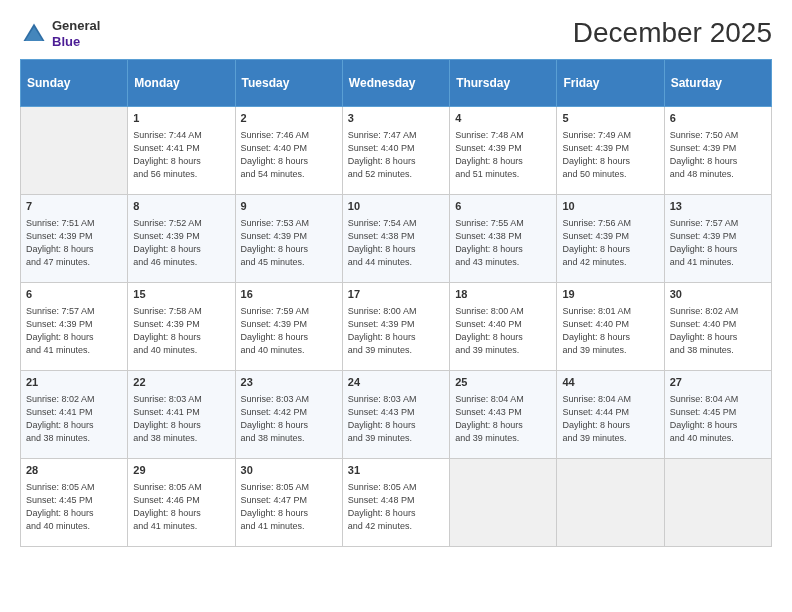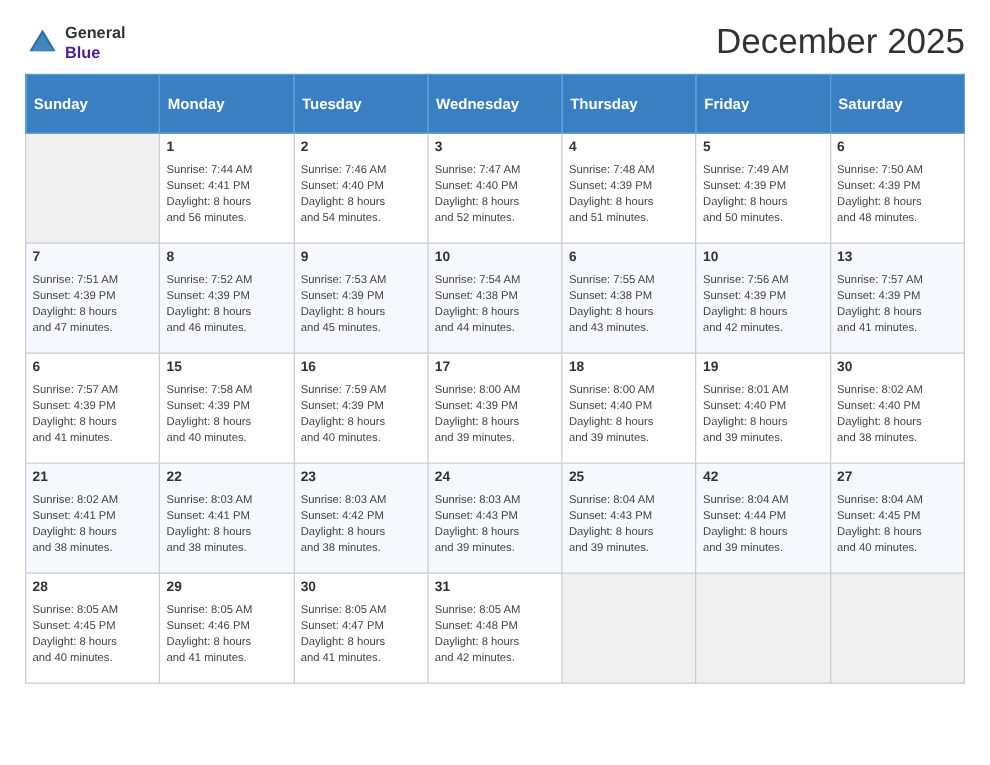--- a/index.html
+++ b/index.html
@@ -234,21 +234,21 @@
           </td>
           <td>
             <span class="day-number">24</span>
             <div class="cell-text">Sunrise: 8:03 AM<br>Sunset: 4:43 PM<br>Daylight: 8 hours<br> and 39 minutes.</div>
           </td>
           <td>
             <span class="day-number">25</span>
             <div class="cell-text">Sunrise: 8:04 AM<br>Sunset: 4:43 PM<br>Daylight: 8 hours<br> and 39 minutes.</div>
           </td>
           <td>
-            <span class="day-number">42</span>
+            <span class="day-number">44</span>
             <div class="cell-text">Sunrise: 8:04 AM<br>Sunset: 4:44 PM<br>Daylight: 8 hours<br> and 39 minutes.</div>
           </td>
           <td>
             <span class="day-number">27</span>
             <div class="cell-text">Sunrise: 8:04 AM<br>Sunset: 4:45 PM<br>Daylight: 8 hours<br> and 40 minutes.</div>
           </td>
         </tr>
         <tr>
           <td>
             <span class="day-number">28</span>

